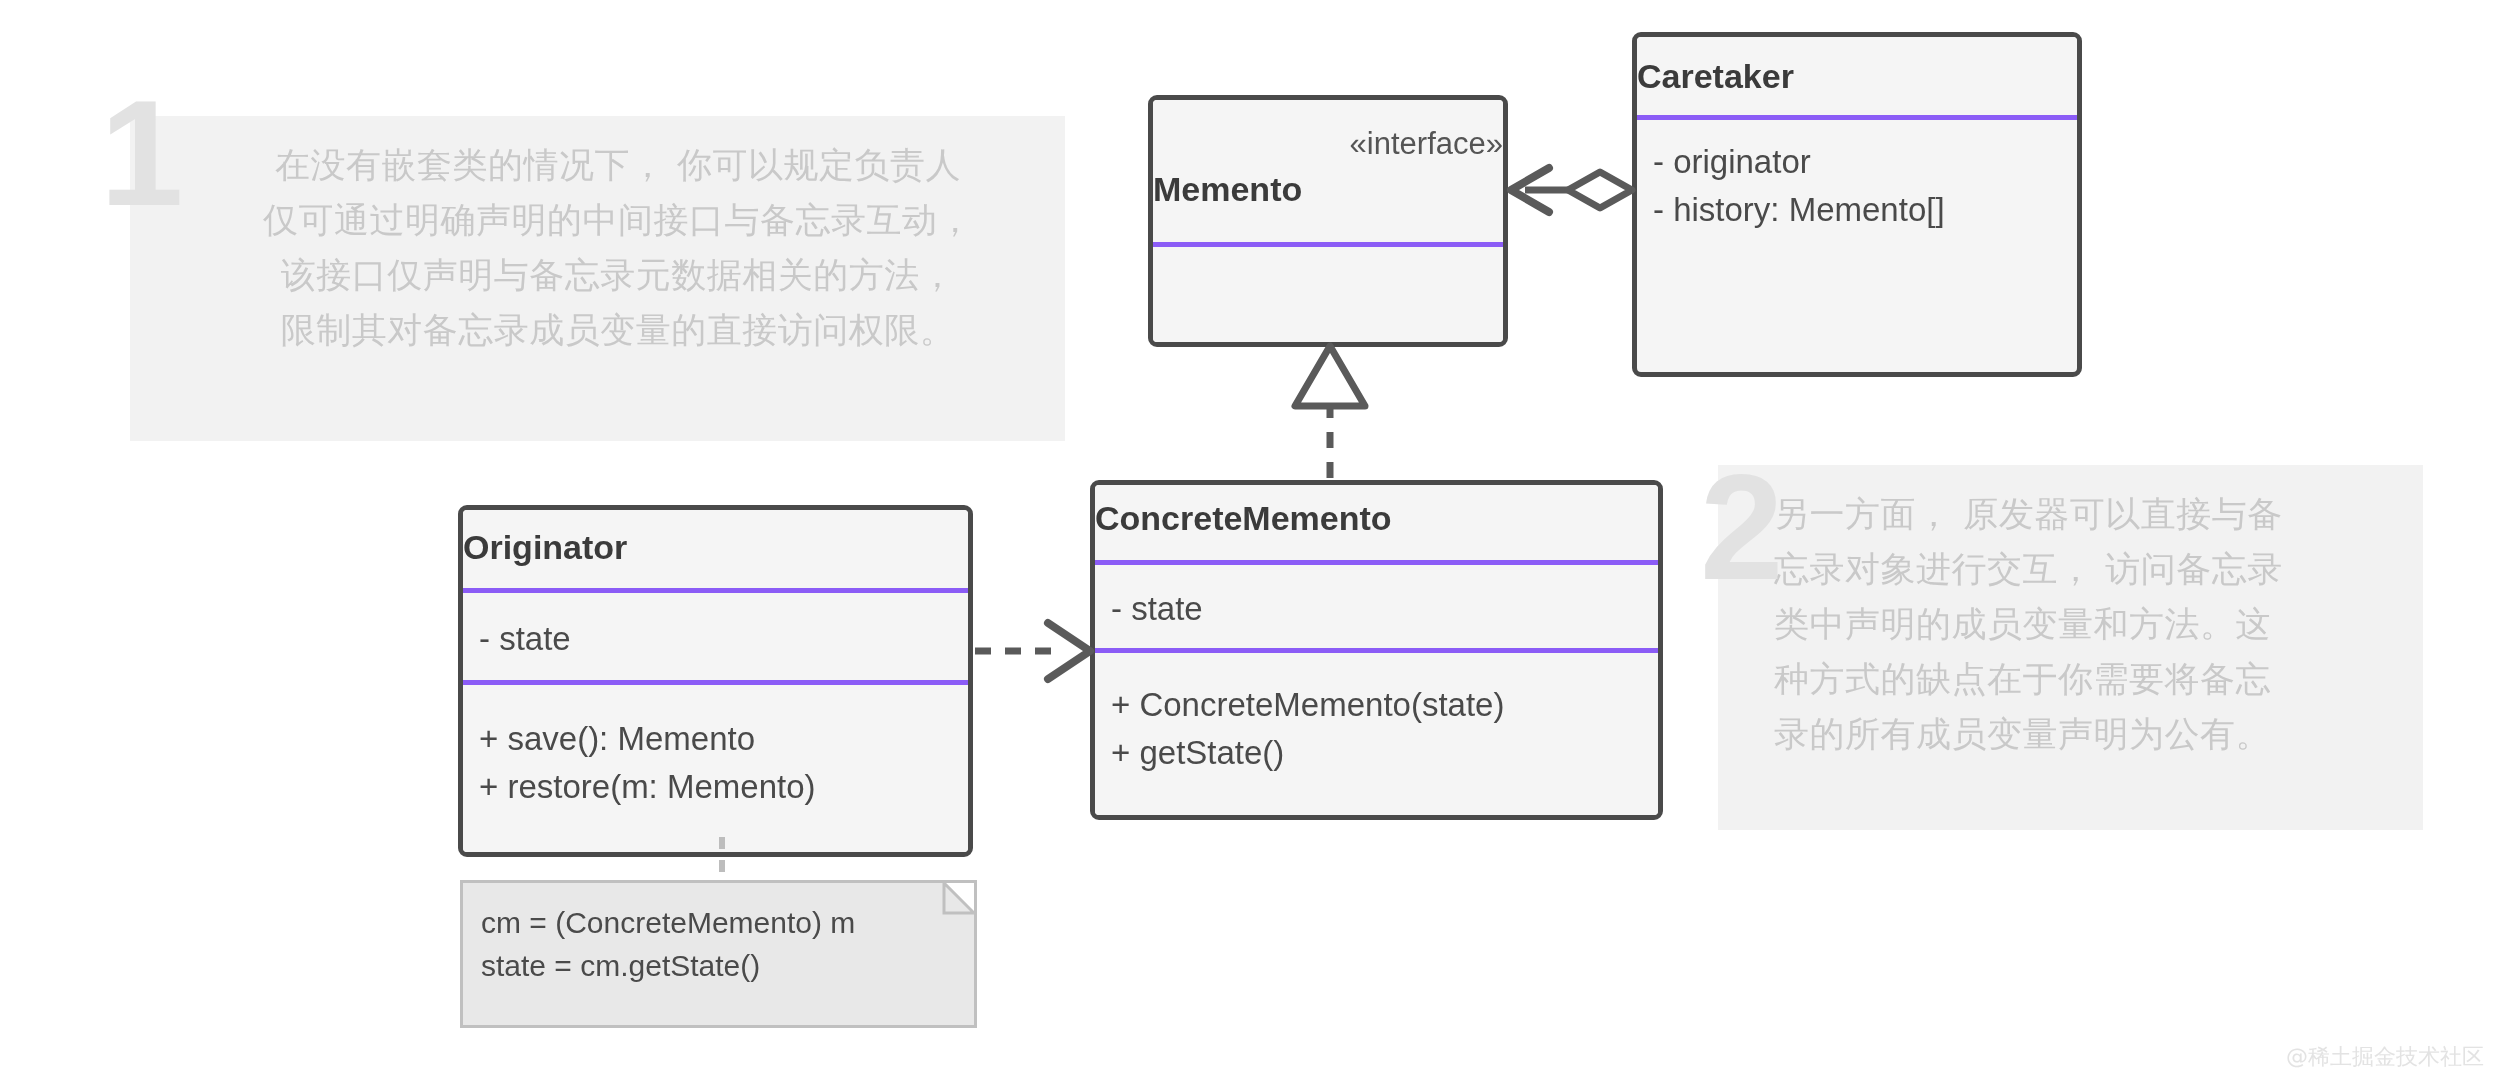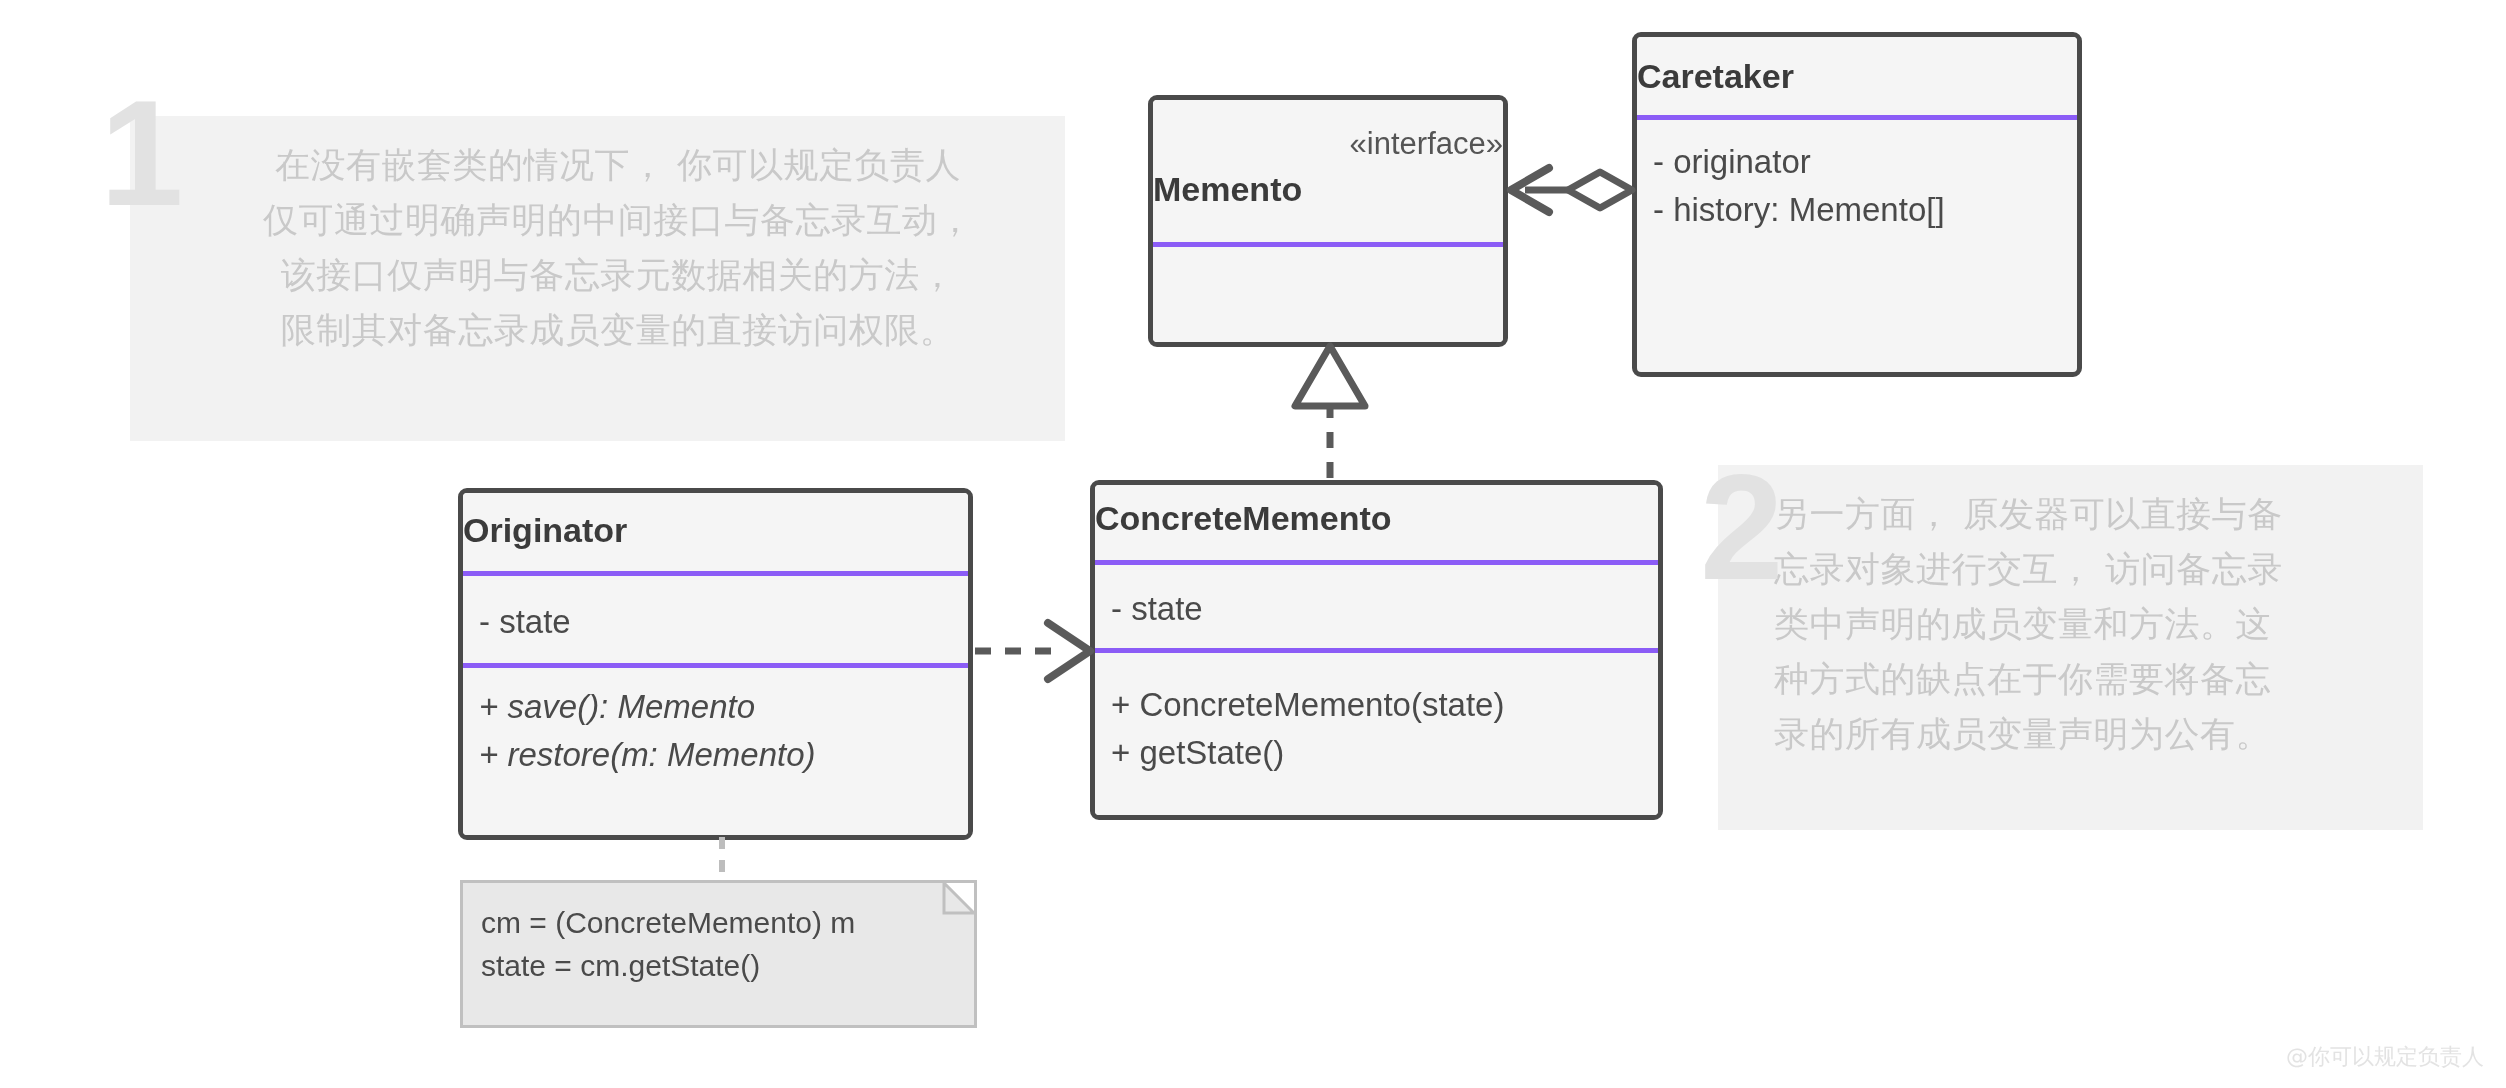--- a/index.html
+++ b/index.html
@@ -156,28 +156,28 @@
   <div class="uml-box" style="left:1632px; top:32px; width:450px; height:345px;">
     <div class="uml-compartment" style="height:78px; padding-top:20px;">
       <div class="uml-title">Caretaker</div>
     </div>
     <div class="uml-compartment" style="height:132px; padding-top:18px;">
       <div class="uml-member">- originator</div>
       <div class="uml-member">- history: Memento[]</div>
     </div>
   </div>
 
-  <div class="uml-box" style="left:458px; top:488px; width:515px; height:352px;">
+  <div class="uml-box" style="left:458px; top:505px; width:515px; height:352px;">
     <div class="uml-compartment" style="height:78px; padding-top:18px;">
       <div class="uml-title">Originator</div>
     </div>
     <div class="uml-compartment" style="height:92px; padding-top:22px;">
       <div class="uml-member">- state</div>
     </div>
-    <div class="uml-compartment" style="height:172px; padding-top:15px;font-style:italic;">
+    <div class="uml-compartment" style="height:172px; padding-top:30px;">
       <div class="uml-member">+ save(): Memento</div>
       <div class="uml-member">+ restore(m: Memento)</div>
     </div>
   </div>
 
   <div class="uml-box" style="left:1090px; top:480px; width:573px; height:340px;">
     <div class="uml-compartment" style="height:75px; padding-top:14px;">
       <div class="uml-title">ConcreteMemento</div>
     </div>
     <div class="uml-compartment" style="height:88px; padding-top:20px;">
@@ -214,15 +214,15 @@
     <g>
       <line x1="975" y1="651" x2="1060" y2="651" stroke="#5a5a5a" stroke-width="7" stroke-dasharray="16 14"></line>
       <polyline points="1048,623 1090,651 1048,679" fill="none" stroke="#5a5a5a" stroke-width="8" stroke-linecap="round" stroke-linejoin="round"></polyline>
     </g>
 
     <g>
       <line x1="722" y1="837" x2="722" y2="880" stroke="#bdbdbd" stroke-width="6" stroke-dasharray="12 11"></line>
     </g>
   </svg>
 
-  <div class="watermark" style="right:22px; bottom:16px;">@你可以规定负责人</div>
+  <div class="watermark" style="right:22px; bottom:16px;">@稀土掘金技术社区</div>
 
 </div>
 
 </body></html>

